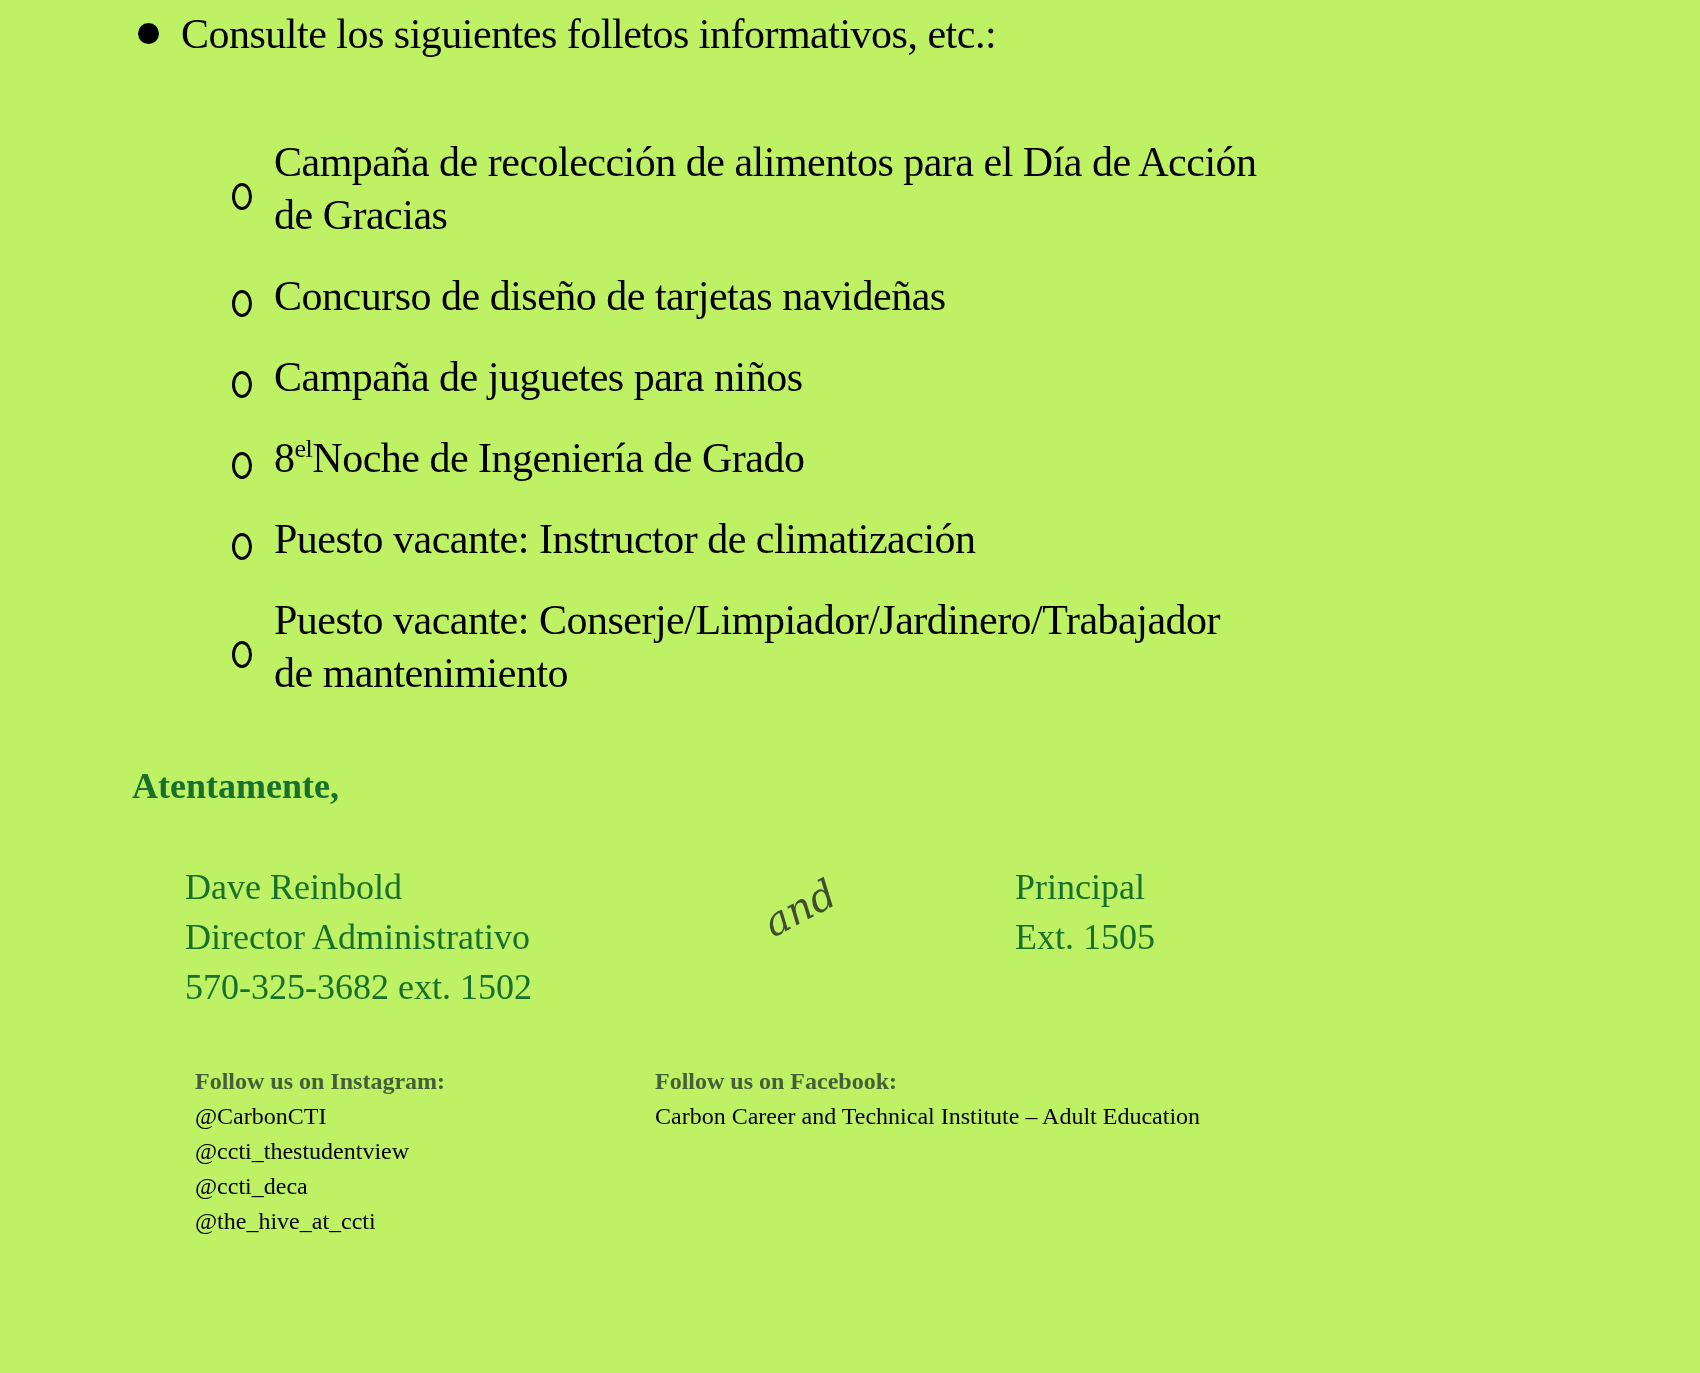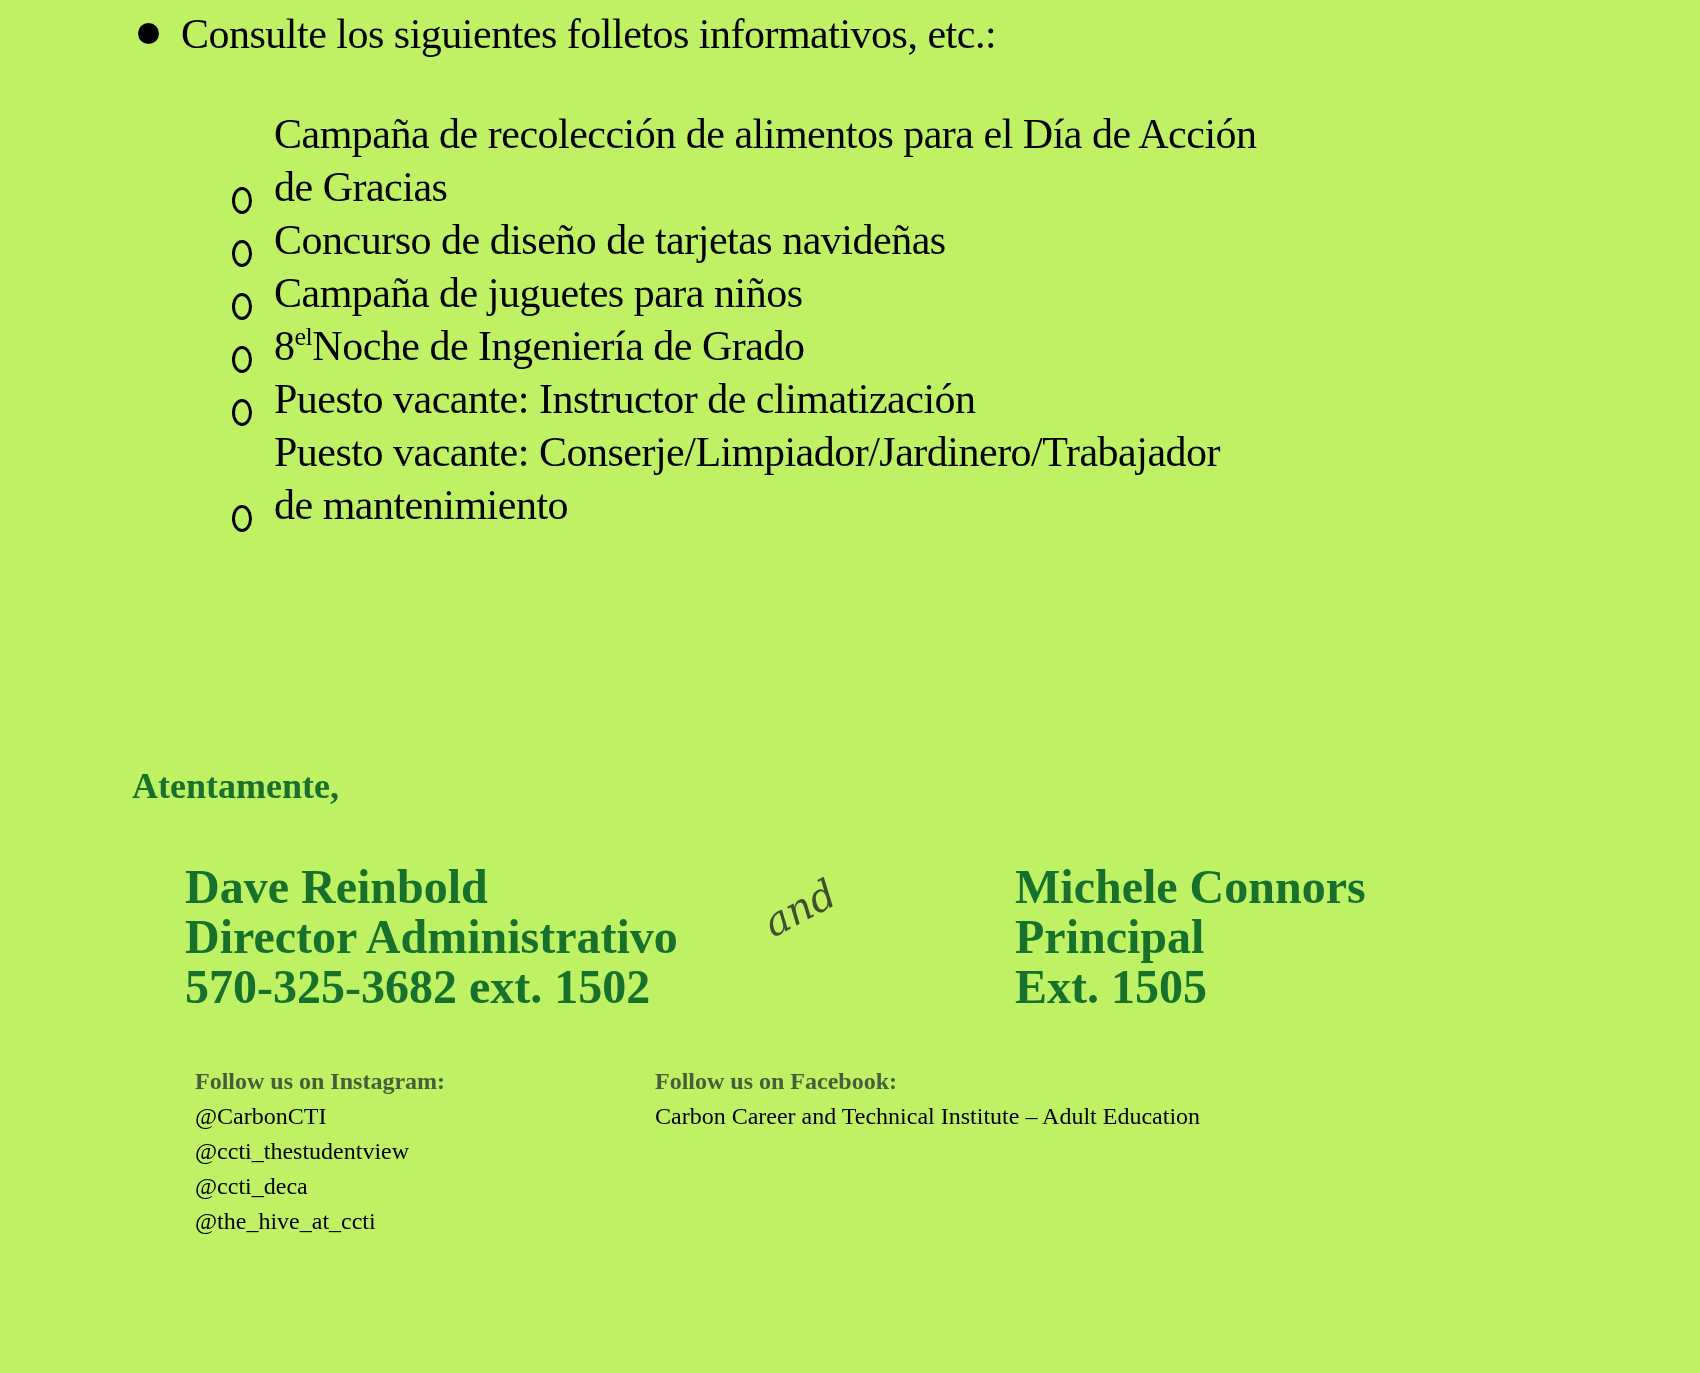--- a/index.html
+++ b/index.html
@@ -45,21 +45,22 @@
 
   
   .brochure-list {
     position: absolute;
     left: 232px;
     top: 108px;
     list-style: none;
   }
   .brochure-list li {
     display: flex;
-    align-items: flex-end;
+    align-items: center;
+    margin-top: 28px;
   }
   .brochure-list .circle {
     width: 20px;
     height: 27px;
     border: 3px solid #000;
     border-radius: 50%;
     margin-top: 14px;
     flex: none;
   }
   .brochure-list .item-text {
@@ -82,22 +83,22 @@
     top: 765px;
     font-size: 36px;
     font-weight: bold;
     color: var(--signature-green);
   }
 
   
   .sig-col {
     position: absolute;
     top: 862px;
-    font-size: 48px;
-    font-weight: bold;
+    font-size: 36px;
+    font-weight: normal;
     line-height: 50px;
     color: var(--signature-green);
   }
   .sig-left  { left: 185px; }
   .sig-right { left: 1015px; }
   .sig-and {
     position: absolute;
     left: 762px;
     top: 885px;
     font-size: 40px;
@@ -165,21 +166,20 @@
 
   <div class="sig-col sig-left">
     <div>Dave Reinbold</div>
     <div>Director Administrativo</div>
     <div>570-325-3682 ext. 1502</div>
   </div>
 
   <div class="sig-and">and</div>
 
   <div class="sig-col sig-right">
-    <div>Michele Connors</div>
     <div>Principal</div>
     <div>Ext. 1505</div>
   </div>
 
   <div class="social-col social-instagram">
     <div class="social-heading">Follow us on Instagram:</div>
     <div class="social-item">@CarbonCTI</div>
     <div class="social-item">@ccti_thestudentview</div>
     <div class="social-item">@ccti_deca</div>
     <div class="social-item">@the_hive_at_ccti</div>

